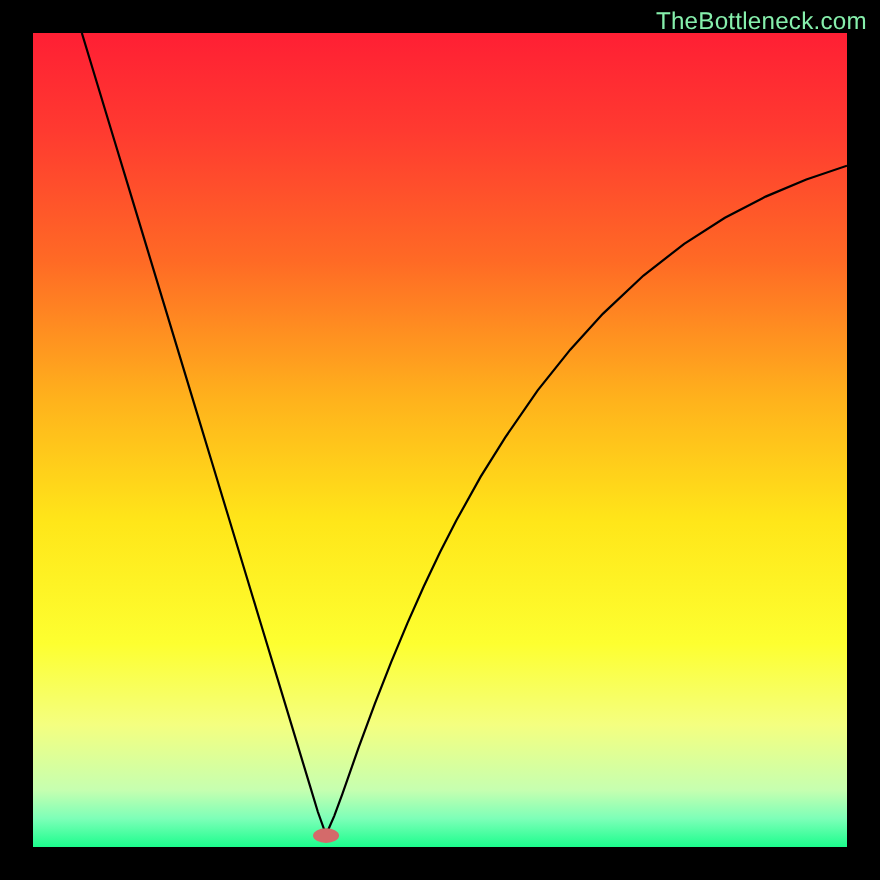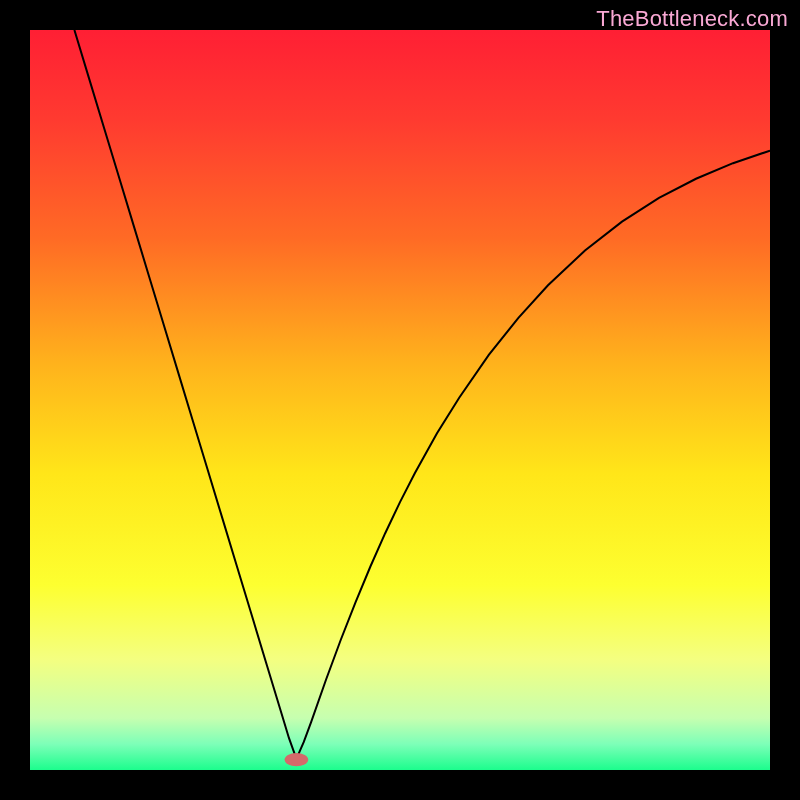--- a/index.html
+++ b/index.html
@@ -23,21 +23,21 @@
     top: 30px;
     width: 740px;
     height: 740px;
   }
   .watermark {
     position: absolute;
     top: 6px;
     right: 12px;
     font-size: 22px;
     font-weight: 500;
-    color: #f9a8d4;
+    color: #86efac;
     letter-spacing: 0.2px;
   }
   svg {
     display: block;
   }
 </style>
 </head>
 <body>
 
 <div class="frame">

